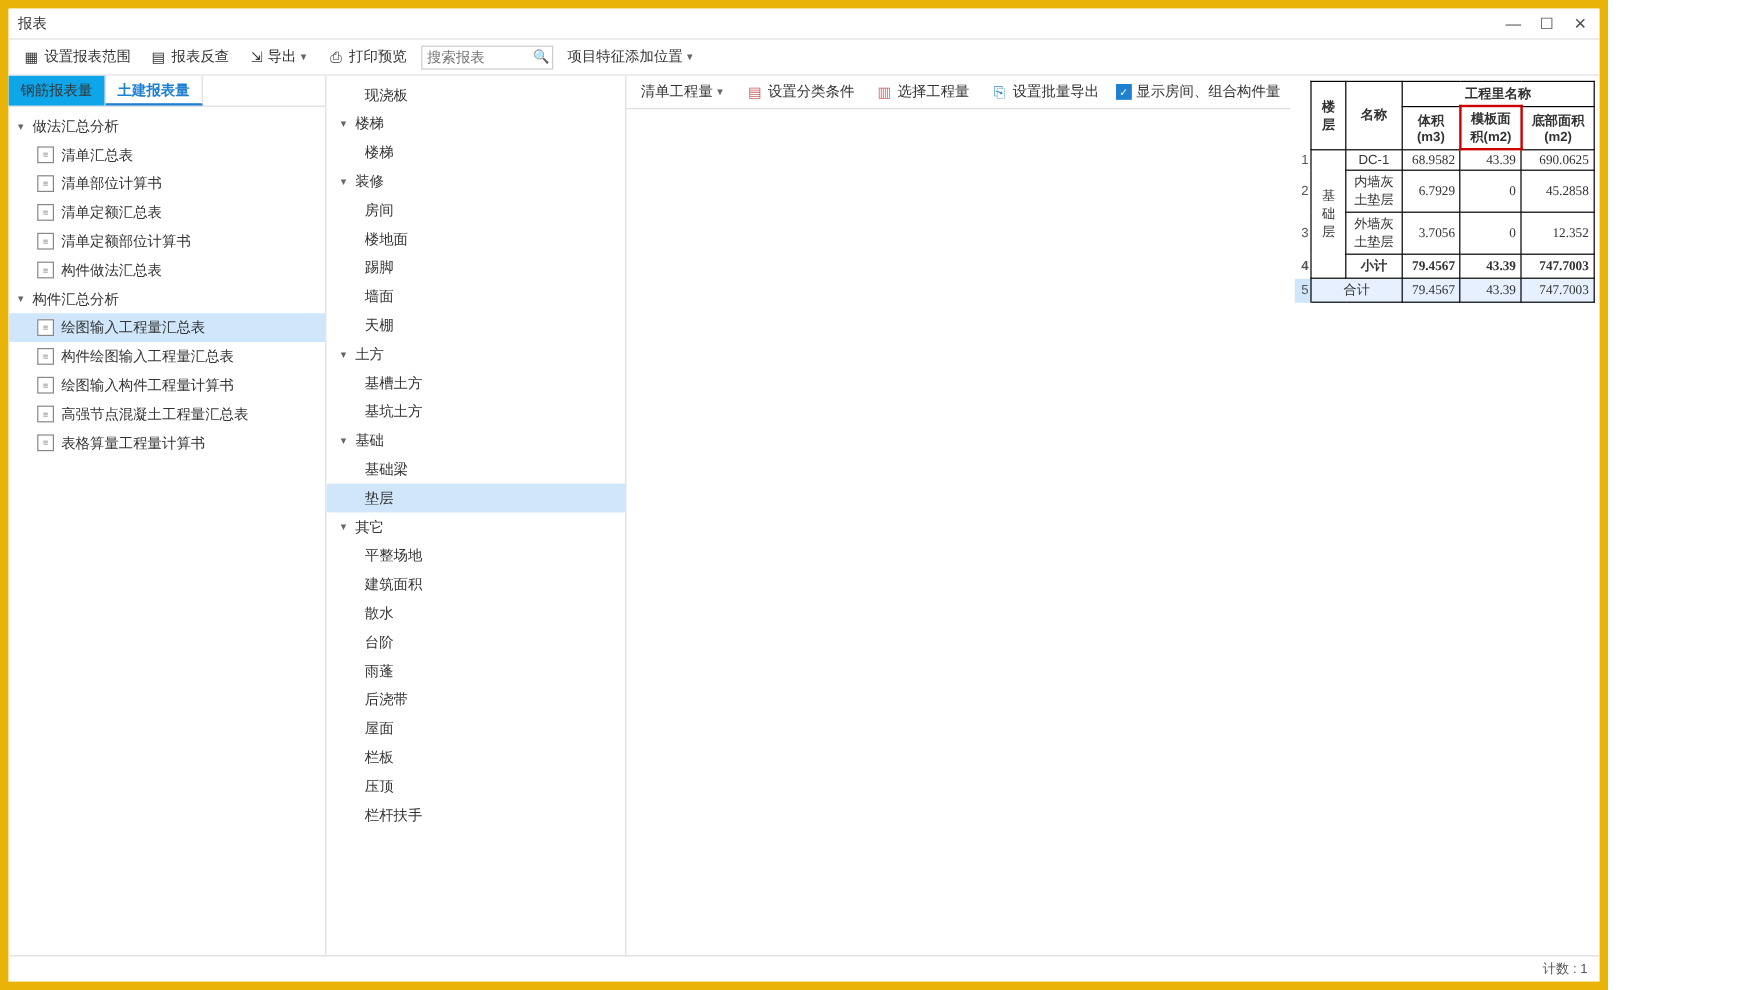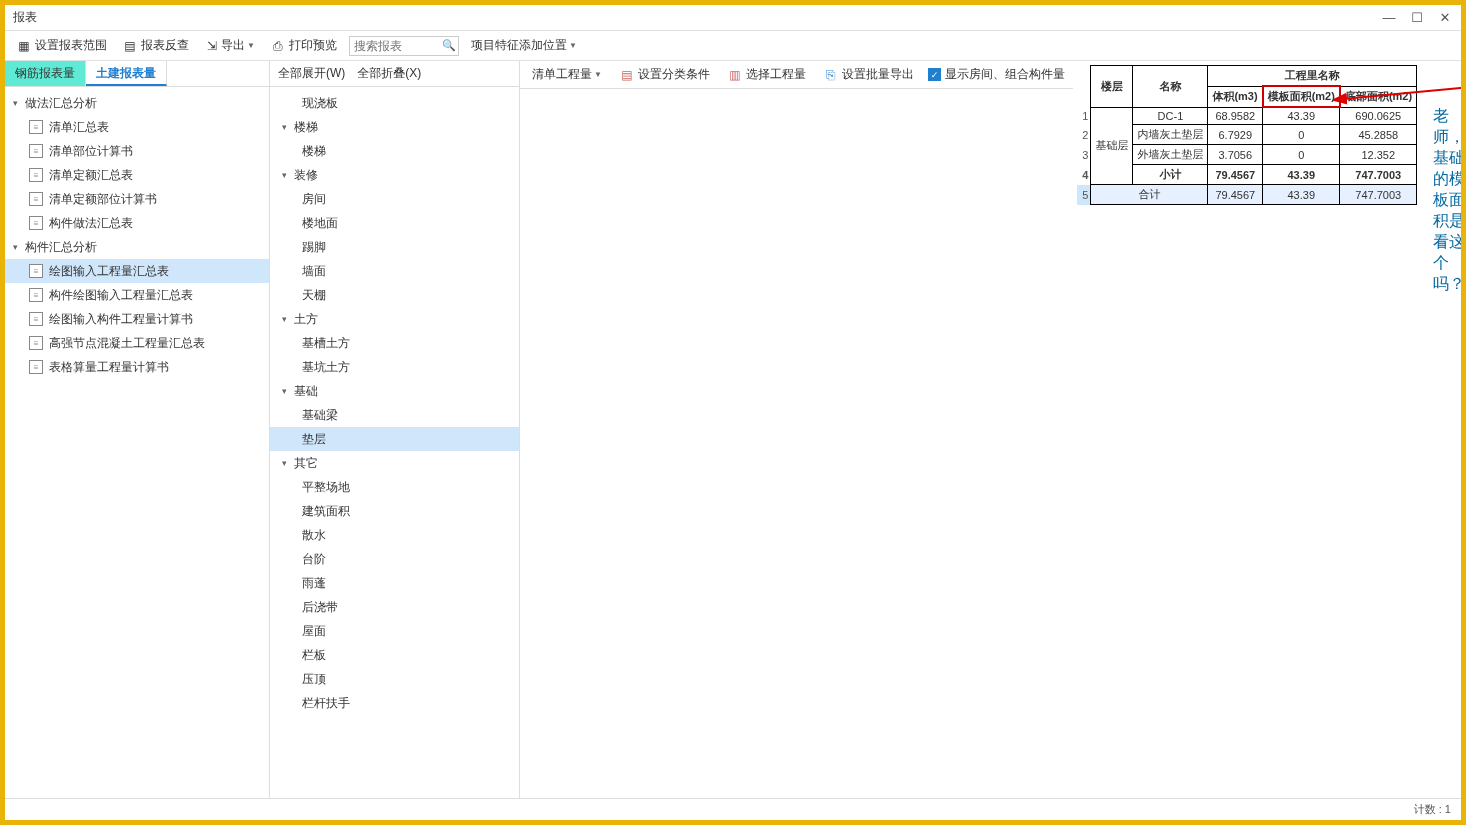--- a/index.html
+++ b/index.html
@@ -1,33 +1,33 @@
 <!DOCTYPE html>
 <html><head>
 <meta charset="utf-8">
 <style>
 * { box-sizing: border-box; margin: 0; padding: 0; }
 body { font-family: "Microsoft YaHei", Arial, sans-serif; font-size: 12px; color: #333; background: #fff; overflow: hidden; }
-.window { width: 1466px; height: 825px; display: flex; flex-direction: column; border: 5px solid #eab308; }
+.window { width: 1340px; height: 825px; display: flex; flex-direction: column; border: 7px solid #eab308; }
 .titlebar { height: 26px; display: flex; align-items: center; justify-content: space-between; padding: 0 8px; border-bottom: 1px solid #e0e0e0; }
 .titlebar .title { font-size: 12px; }
 .winbtns { display: flex; gap: 12px; }
 .winbtn { width: 16px; height: 16px; display: flex; align-items: center; justify-content: center; cursor: pointer; font-size: 13px; color: #555; }
 .toolbar { height: 30px; display: flex; align-items: center; gap: 8px; padding: 0 8px; border-bottom: 1px solid #e0e0e0; }
 .tbtn { display: flex; align-items: center; gap: 4px; padding: 2px 4px; cursor: pointer; color: #333; }
 .tbtn .ic { width: 14px; height: 14px; display: inline-flex; align-items: center; justify-content: center; }
 .searchbox { position: relative; }
 .searchbox input { width: 110px; height: 20px; border: 1px solid #ccc; padding: 0 18px 0 4px; font-size: 12px; }
 .searchbox .sicon { position: absolute; right: 3px; top: 3px; color: #888; font-size: 11px; }
 .dropdown { display: flex; align-items: center; gap: 2px; cursor: pointer; }
 .dropdown .caret { font-size: 8px; color: #666; }
 .main { flex: 1; display: flex; overflow: hidden; }
 .leftcol { width: 265px; border-right: 1px solid #ddd; display: flex; flex-direction: column; }
 .tabs { height: 26px; display: flex; border-bottom: 1px solid #ddd; }
-.tab { padding: 4px 10px; cursor: pointer; border-right: 1px solid #ddd; background: #5eead4; }
+.tab { padding: 4px 10px; cursor: pointer; border-right: 1px solid #ddd; background: #0ea5e9; }
 .tab.active { background: #fff; color: #2080d0; border-bottom: 2px solid #2080d0; font-weight: bold; }
 .tree { flex: 1; overflow-y: auto; padding: 4px 0; }
 .tnode { display: flex; align-items: center; height: 24px; padding-left: 8px; cursor: pointer; }
 .tnode .arrow { width: 12px; font-size: 9px; color: #666; }
 .tnode.sub { padding-left: 24px; }
 .tnode .docicon { width: 14px; height: 14px; margin-right: 6px; display: inline-flex; align-items: center; justify-content: center; border: 1px solid #888; background: #fff; font-size: 8px; color: #888; }
 .tnode.sel { background: #cfe6fb; }
 .midcol { width: 250px; border-right: 1px solid #ddd; display: flex; flex-direction: column; }
 .midhdr { height: 26px; display: flex; align-items: center; gap: 12px; padding: 0 8px; border-bottom: 1px solid #ddd; }
 .mtree { flex: 1; overflow-y: auto; padding: 4px 0; }
@@ -36,21 +36,21 @@
 .mnode.cat { padding-left: 12px; }
 .mnode.cat .arrow { width: 12px; font-size: 9px; color: #666; }
 .mnode.sel { background: #cfe6fb; }
 .rightcol { flex: 1; display: flex; flex-direction: row; overflow: hidden; }
 .rtoolbar { height: 28px; display: flex; align-items: center; gap: 10px; padding: 0 8px; border-bottom: 1px solid #ddd; }
 .rtoolbar .chk { display: flex; align-items: center; gap: 4px; }
 .rtoolbar .chkbox { width: 13px; height: 13px; background: #2080d0; border: 1px solid #2080d0; display: inline-flex; align-items: center; justify-content: center; color: #fff; font-size: 9px; }
 .rcontent { flex: 1; position: relative; overflow: auto; padding: 4px; }
 table.data { border-collapse: collapse; font-size: 11px; }
 table.data th, table.data td { border: 1px solid #000; padding: 2px 4px; text-align: center; }
-table.data td.num { font-family: Liberation Sans, sans-serif; }
+table.data td.num { text-align: right; font-family: Liberation Serif, serif; }
 table.data td.rownum { width: 14px; background: #fff; border-left: none; border-top: none; border-bottom: none; text-align: right; padding-right: 2px; color: #555; }
 table.data .hl { border: 2px solid #c00; text-align: center; }
 table.data tr.subtotal td { font-weight: bold; }
 table.data tr.total td { background: #e6f0ff; }
 .annot { position: absolute; color: #0369a1; font-size: 16px; font-weight: 500; }
 .arrowline { position: absolute; pointer-events: none; }
 .statusbar { height: 22px; border-top: 1px solid #ddd; display: flex; align-items: center; justify-content: flex-end; padding: 0 10px; font-size: 11px; color: #555; }
 svg { display: block; }
 </style>
 </head>
@@ -146,24 +146,20 @@
             <span>高强节点混凝土工程量汇总表</span>
           </div>
         <div class="tnode sub">
             <span class="docicon">≡</span>
             <span>表格算量工程量计算书</span>
           </div>
       </div>
     </div>
 
     <div class="midcol">
-      <div class="midhdr">
-        <span>全部展开(W)</span>
-        <span>全部折叠(X)</span>
-      </div>
       <div class="mtree" id="mtree">
           <div class="mnode lvl1">现浇板</div>
           <div class="mnode cat">
             <span class="arrow">▾</span>
             <span>楼梯</span>
           </div>
           <div class="mnode lvl1">楼梯</div>
           <div class="mnode cat">
             <span class="arrow">▾</span>
             <span>装修</span>

